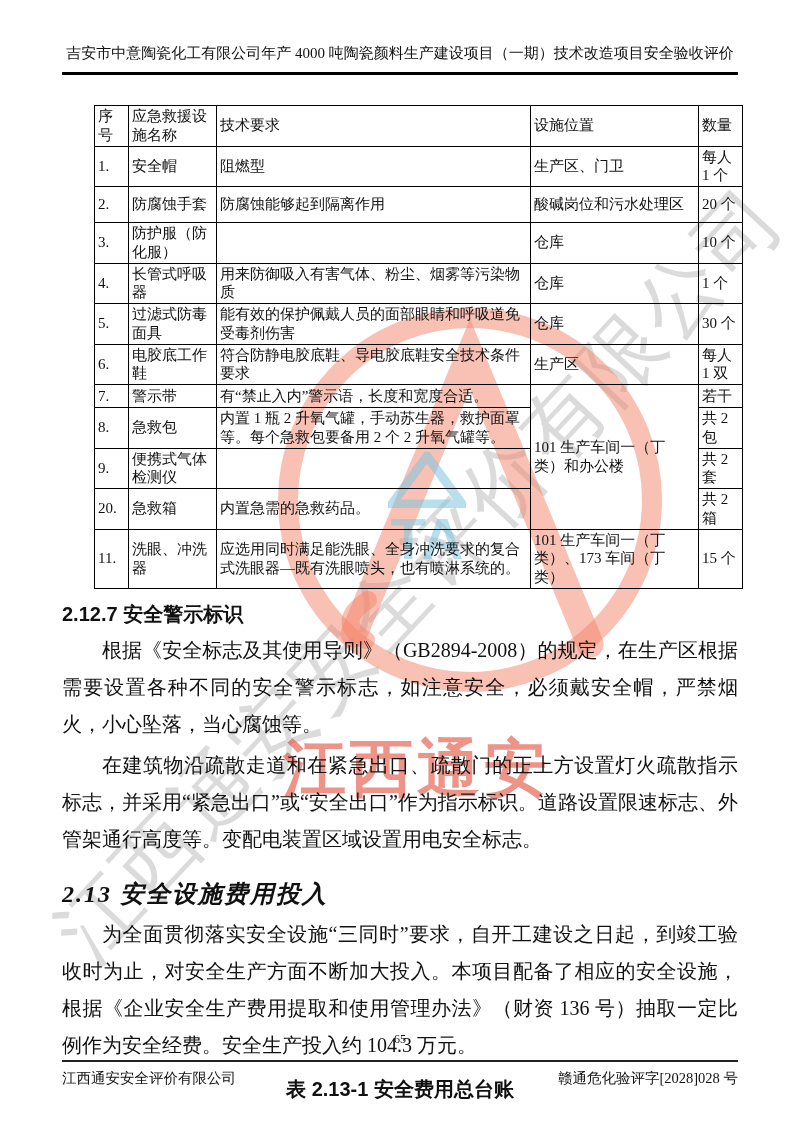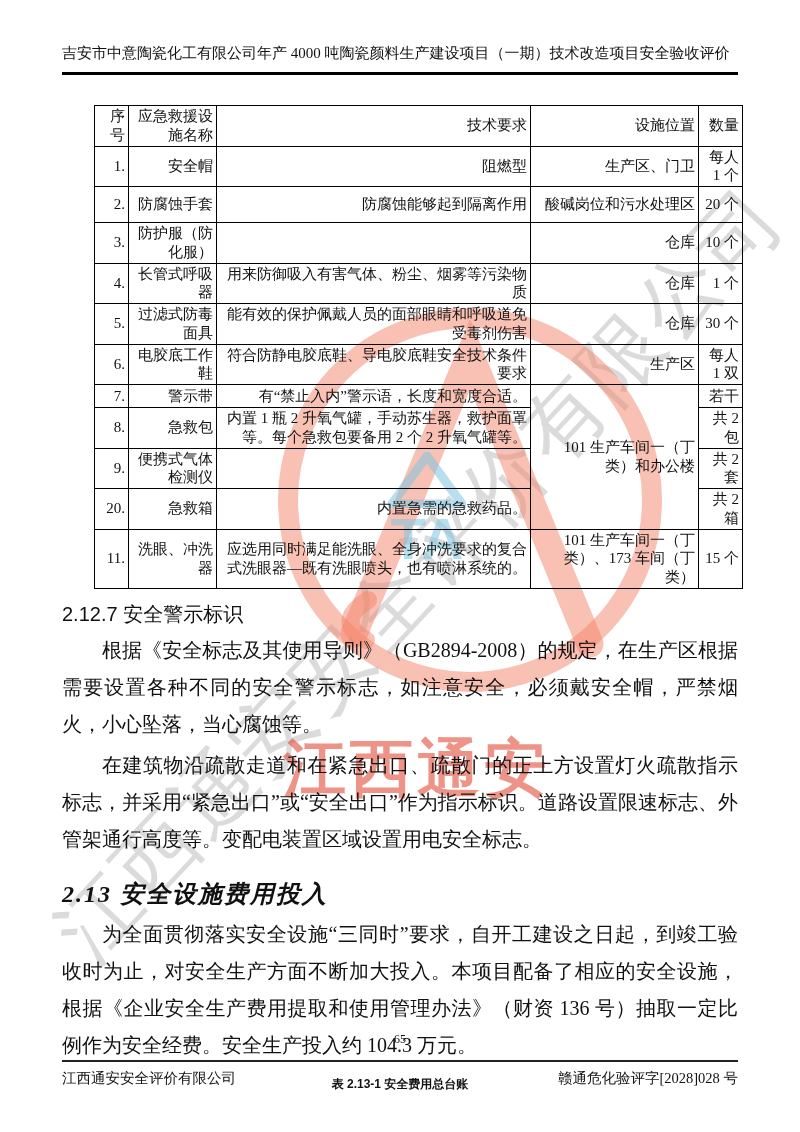--- a/index.html
+++ b/index.html
@@ -33,48 +33,48 @@
     font-size:63px; font-weight:bold; letter-spacing:4px; white-space:nowrap;
     font-family:"Liberation Serif", serif; opacity:.58;
   }
 
   
   .content { position:relative; z-index:1; padding:0 62px; }
 
   .doc-header {
     padding-top:44px; padding-bottom:9px;
     border-bottom:3px solid #000;
-    font-size:15px; white-space:nowrap;
+    text-align:center; font-size:15px; white-space:nowrap;
   }
 
   table.equip {
     border-collapse:collapse; table-layout:fixed;
     width:648px; margin:30px 0 0 32px;
-    font-size:15px; text-align:right; line-height:1.25;
+    font-size:15px; text-align:left; line-height:1.25;
   }
   table.equip td, table.equip th {
     border:1px solid #000; padding:1px 3px; font-weight:normal;
     vertical-align:middle; overflow:hidden;
   }
   table.equip th { font-size:15px; }
 
   .sec-title-1 {
     margin:12px 0 0 0; font-family:"Liberation Sans", sans-serif;
-    font-weight:normal; font-size:20px;
+    font-weight:bold; font-size:20px;
   }
   p.body-par {
     font-size:20px; line-height:37px; text-indent:2em;
     text-align:justify; margin:4px 0 0 0;
   }
   .sec-title-2 {
     margin:20px 0 6px 0; font-weight:bold; font-style:italic;
     font-size:24px; letter-spacing:2px; font-family:"Liberation Serif", serif;
   }
   .tbl-caption {
-    margin-top:12px; text-align:center; font-weight:bold; font-size:12px;
+    margin-top:12px; text-align:center; font-weight:bold; font-size:20px;
     font-family:"Liberation Sans", sans-serif;
   }
 
   .page-num {
     position:absolute; z-index:1; top:1032px; left:0; width:100%;
     text-align:center; font-size:12px;
   }
   .doc-footer {
     position:absolute; z-index:1; top:1060px; left:62px; right:62px;
     border-top:2px solid #222; padding-top:7px;

